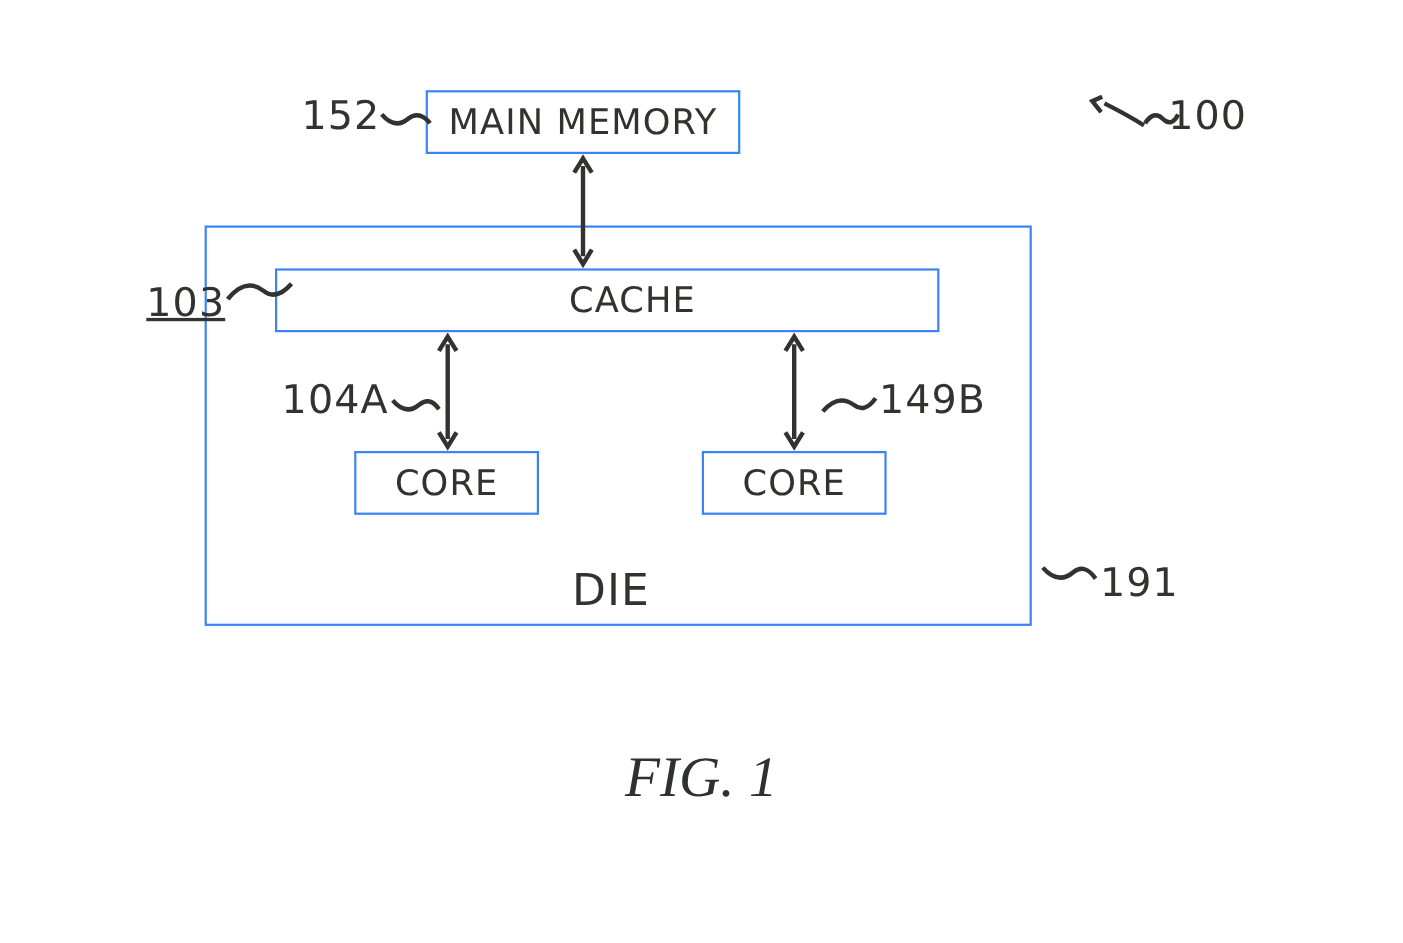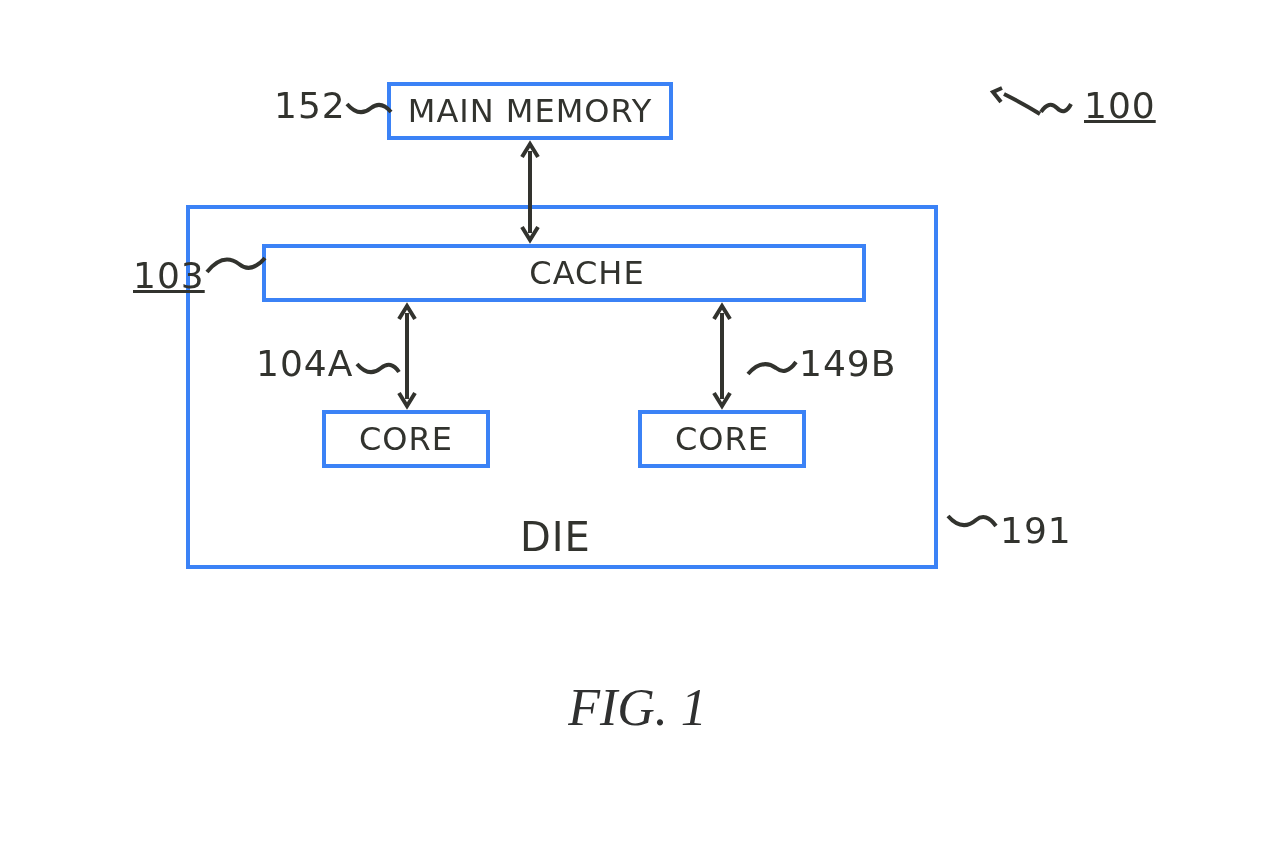--- a/index.html
+++ b/index.html
@@ -11,21 +11,21 @@
     font-family: "DejaVu Sans", "Arial", sans-serif;
     color: #32332e;
   }
   .stage {
     position: relative;
     width: 1275px;
     height: 857px;
   }
   .box {
     position: absolute;
-    border: 4px solid #3b82f6;
+    border: 2px solid #3b82f6;
     background: #ffffff;
     display: flex;
     align-items: center;
     justify-content: center;
     box-sizing: border-box;
     font-size: 32px;
     letter-spacing: 1px;
   }
   .label {
     position: absolute;
@@ -65,21 +65,21 @@
 
   <div class="box" style="left:387px; top:82px; width:286px; height:58px;">
     <span>MAIN MEMORY</span>
   </div>
 
   <div class="box" style="left:186px; top:205px; width:752px; height:364px; justify-content:flex-end; align-items:flex-end;">
   </div>
 
   <div class="label" style="left:520px; top:514px; font-size:40px;">DIE</div>
 
-  <div class="box" style="left:262px; top:244px; width:604px; height:58px;padding-left:46px;">
+  <div class="box" style="left:250px; top:244px; width:604px; height:58px;padding-left:46px;">
     <span>CACHE</span>
   </div>
 
   <div class="box" style="left:322px; top:410px; width:168px; height:58px;">
     <span>CORE</span>
   </div>
 
   <div class="box" style="left:638px; top:410px; width:168px; height:58px;">
     <span>CORE</span>
   </div>
@@ -101,21 +101,21 @@
   </div>
 
   <div class="dir-arrow" style="left:711px; top:302px;">
     <svg width="22" height="108">
       <line x1="11" y1="11" x2="11" y2="97" stroke-width="4"></line>
       <polyline points="3,17 11,4 19,17" fill="none" stroke-width="4"></polyline>
       <polyline points="3,91 11,104 19,91" fill="none" stroke-width="4"></polyline>
     </svg>
   </div>
 
-  <div class="label" style="left:1084px; top:85px;text-decoration:underline;">100</div>
+  <div class="label" style="left:1062px; top:85px;">100</div>
   <div class="arrow" style="left:988px; top:84px;">
     <svg width="60" height="36">
       <path d="M52 30 Q 36 20 16 10" fill="none" stroke-width="4"></path>
       <polyline points="14,4 5,8 13,18" fill="none" stroke-width="4"></polyline>
     </svg>
   </div>
   <div class="tilde" style="left:1039px; top:98px;">
     <svg width="34" height="20">
         <path d="M2 14 Q 10 2 18 10 Q 26 18 32 6" fill="none" stroke-width="4"></path>
       </svg>

